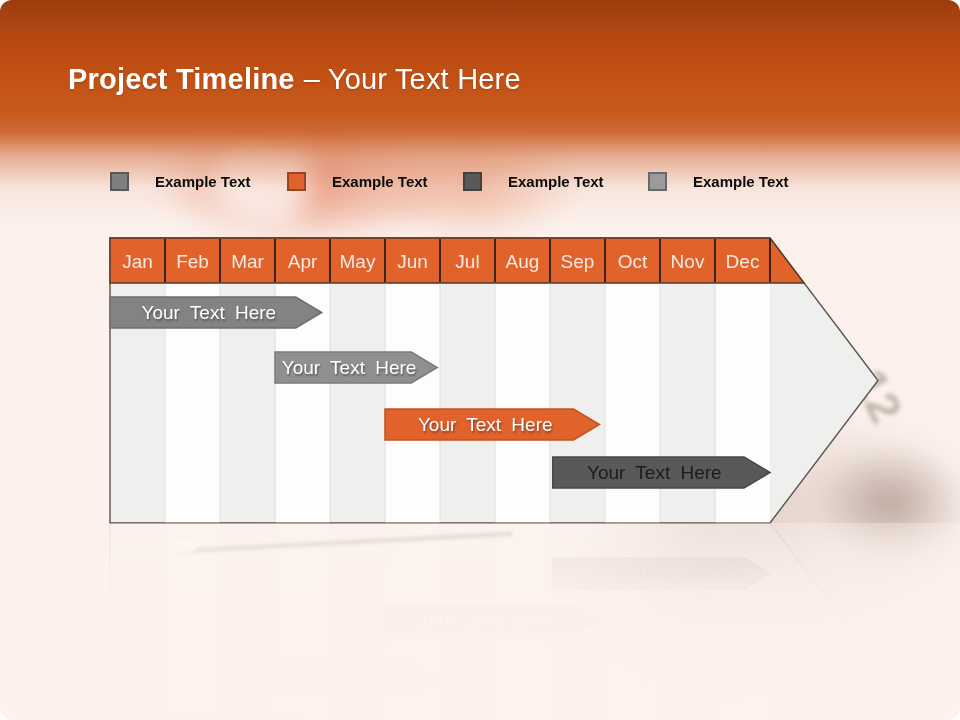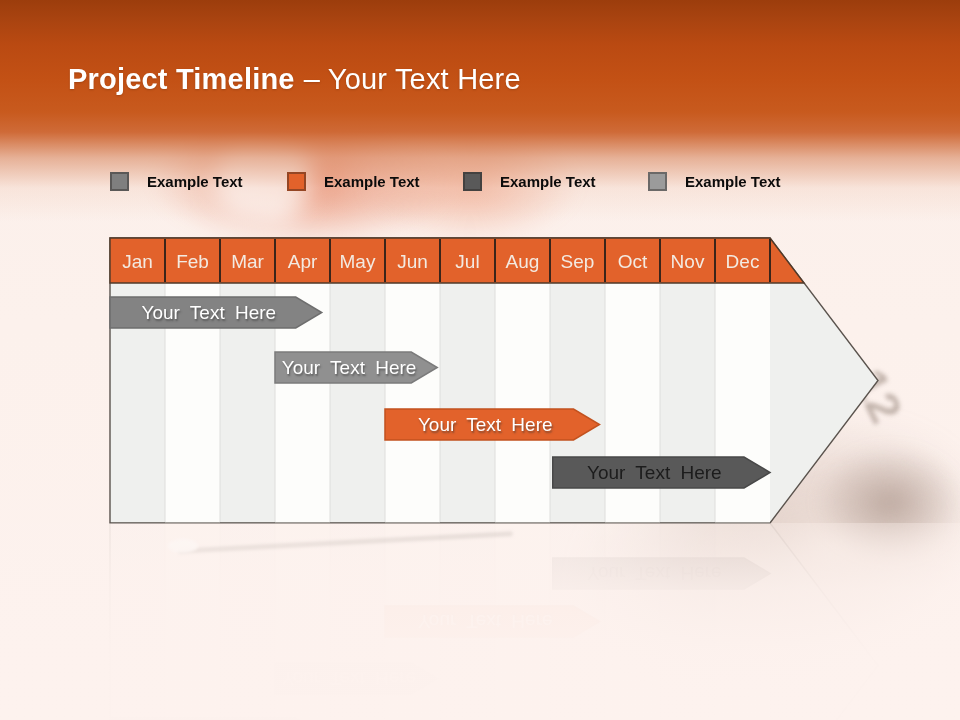--- a/index.html
+++ b/index.html
@@ -1,18 +1,18 @@
 <!DOCTYPE html>
 <html><head>
 <meta charset="utf-8">
 <style>
   html,body{margin:0;padding:0;width:960px;height:720px;overflow:hidden;
     font-family:"Liberation Sans",sans-serif;}
   .slide{position:relative;width:960px;height:720px;overflow:hidden;
-    background:linear-gradient(180deg,#FBEFEA 0%,#FCF1EC 45%,#FDF2EE 100%);}
+    background:linear-gradient(180deg,#FBEFEA 0%,#FCF1EC 45%,#FDF2EE 100%);border-radius:12px;}
   .blob{position:absolute;pointer-events:none;}
   #blob-a{left:150px;top:118px;width:310px;height:128px;
     background:radial-gradient(closest-side,rgba(222,84,40,.6),rgba(222,84,40,0));filter:blur(8px);}
   #blob-b{left:360px;top:128px;width:220px;height:115px;
     background:radial-gradient(closest-side,rgba(233,120,78,.45),rgba(233,120,78,0));filter:blur(8px);}
   #blob-white{left:215px;top:130px;width:95px;height:90px;background:rgba(255,255,255,.8);
     border-radius:35%;filter:blur(12px);transform:rotate(12deg);}
   #marker-body{left:565px;top:415px;width:430px;height:265px;
     background:radial-gradient(closest-side,rgba(180,152,140,.5),rgba(180,152,140,0));
     filter:blur(10px);transform:rotate(-14deg);}
@@ -31,21 +31,21 @@
     background:linear-gradient(180deg,
       #9C3D0C 0px,#A84310 18px,#BA4A12 45px,#C35115 80px,#C85A1E 112px,
       rgba(203,95,40,.92) 132px,rgba(213,125,82,.55) 158px,
       rgba(236,185,160,.22) 188px,rgba(253,242,238,0) 222px);}
   .title{position:absolute;left:68px;top:63px;margin:0;font-size:29px;color:#FFFFFF;
     font-weight:400;letter-spacing:.2px;white-space:nowrap;
     text-shadow:0 1px 2px rgba(90,35,8,.3);}
   .title .t-bold{font-weight:700;margin-right:9px;}
   .legend-item{position:absolute;top:171px;display:flex;align-items:center;height:20px;}
   .swatch{display:inline-block;width:15px;height:15px;border:2px solid rgba(35,30,28,.4);}
-  .legend-label{margin-left:18px;font-size:15px;font-weight:700;color:#0B0B0B;}
+  .legend-label{margin-left:26px;font-size:15px;font-weight:700;color:#0B0B0B;}
   svg.tl{position:absolute;left:0;top:0;}
   .month-label{font-size:19px;}
   .bar-label{font-size:19px;word-spacing:5px;}
   .lbl-shadow{text-shadow:1px 1.5px 2px rgba(50,50,50,.55);}
 </style>
 </head>
 <body>
 
 <div class="slide">
 

